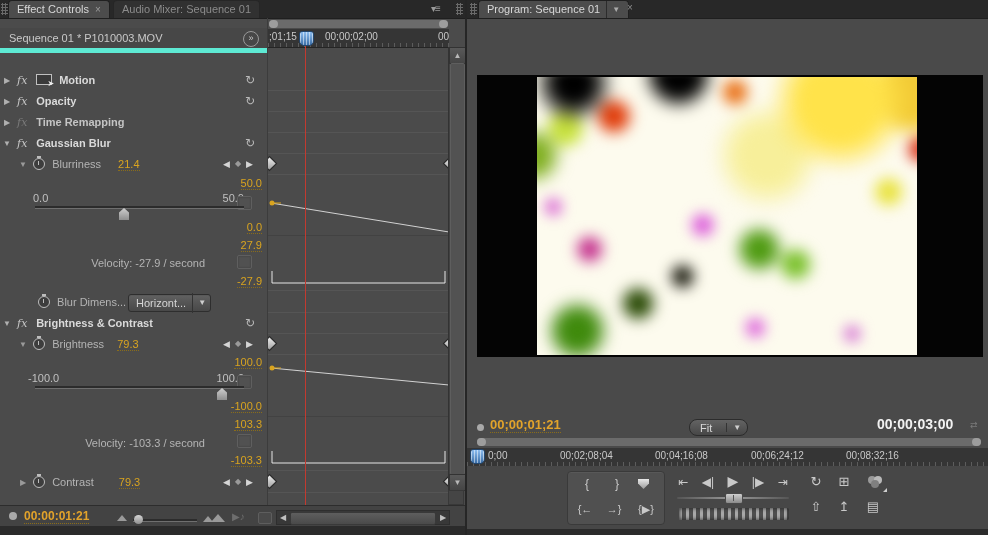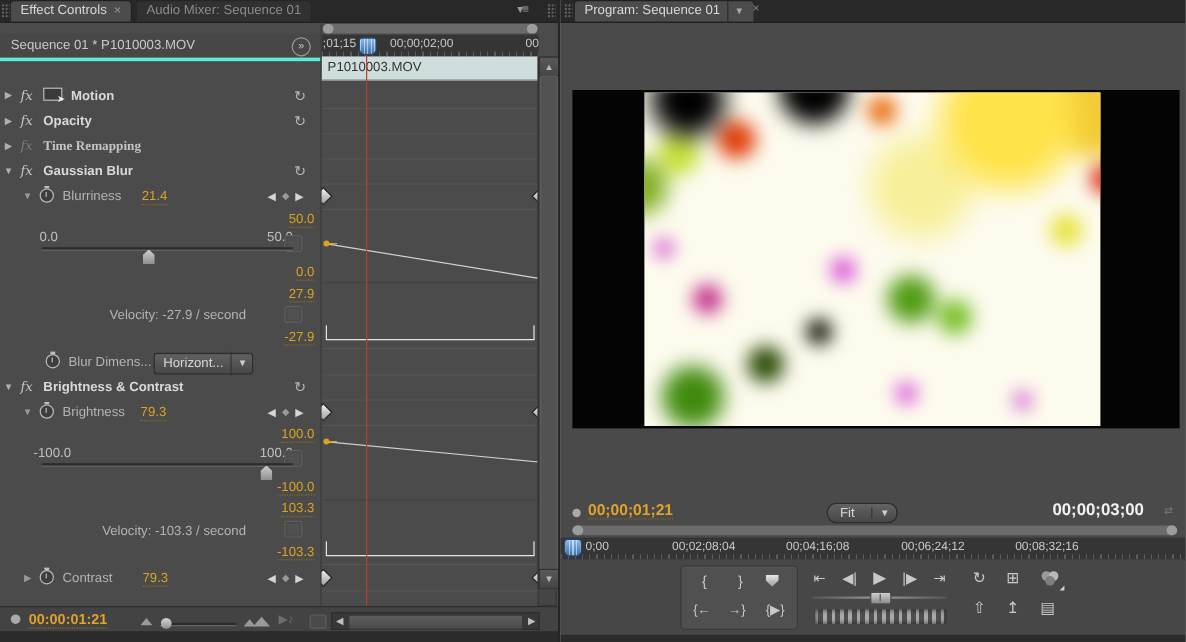--- a/index.html
+++ b/index.html
@@ -118,21 +118,21 @@
         <span>Effect Controls</span>
         <span class="close">×</span>
       </div>
       <div class="tab inactive abs" style="left:113px;top:0;">
         <span>Audio Mixer: Sequence 01</span>
       </div>
       <div class="panel-menu abs" style="left:431px;top:3px;">▾≡</div>
       <div class="grip abs" style="left:456px;"></div>
     </div>
 
-    <div class="row abs" style="top:28px;background:#474747;border-bottom:3px solid #5eead4;">
+    <div class="row abs" style="top:28px;background:#474747;border-bottom:5px solid #5eead4;">
       <span style="padding-left:9px;color:#c9c9c9;">Sequence 01 * P1010003.MOV</span>
       <span class="abs" style="right:8px;top:3px;width:14px;height:14px;border:1px solid #999;border-radius:50%;color:#ccc;font-size:9px;line-height:13px;text-align:center;">»</span>
     </div>
 
 
     <div class="row abs" style="top:70px;">
       <span class="tri">▶</span>
       <span class="fx">fx</span>
       <span style="display:inline-block;width:14px;height:9px;border:1px solid #c0c0c0;background:#3a3a3a;vertical-align:-1px;margin-right:4px;position:relative;"><span style="position:absolute;right:-3px;top:-1px;color:#eee;font-size:8px;">➤</span></span>
       <span class="bold">Motion</span>
@@ -142,21 +142,21 @@
     <div class="row abs" style="top:91px;">
       <span class="tri">▶</span>
       <span class="fx">fx</span>
       <span class="bold">Opacity</span>
       <span class="reset">↻</span>
     </div>
 
     <div class="row abs" style="top:112px;">
       <span class="tri">▶</span>
       <span class="fx dim">fx</span>
-      <span class="bold" style="color:#c4c4c4;font-family:Liberation Serif, serif;">Time Remapping</span>
+      <span class="bold" style="color:#c4c4c4;">Time Remapping</span>
     </div>
 
     <div class="row abs" style="top:133px;">
       <span class="tri">▼</span>
       <span class="fx">fx</span>
       <span class="bold">Gaussian Blur</span>
       <span class="reset">↻</span>
     </div>
 
     <div class="row abs" style="top:154px;">
@@ -235,23 +235,20 @@
       </span>
     </div>
 
     <div id="ec-tl" class="abs">
       <div class="zoombar abs" style="left:1px;top:2px;width:179px;"></div>
       <div class="ruler abs" style="left:0;top:11px;width:181px;height:18px;line-height:16px;">
         <span class="abs" style="left:1px;">;01;15</span>
         <span class="abs" style="left:57px;">00;00;02;00</span>
         <span class="abs" style="left:170px;">00;0</span>
         <div class="ticks"></div>
-      </div>
-      <div class="abs" style="left:0;top:29px;width:181px;height:19px;background:#cfdedd;border-bottom:1px solid #8fa3a2;color:#333;line-height:19px;">
-        <span style="padding-left:5px;font-size:11px;">P1010003.MOV</span>
       </div>
 
       <div class="abs" style="left:0;top:72px;width:181px;height:1px;background:#555;"></div>
       <div class="abs" style="left:0;top:93px;width:181px;height:1px;background:#555;"></div>
       <div class="abs" style="left:0;top:114px;width:181px;height:1px;background:#555;"></div>
       <div class="abs" style="left:0;top:135px;width:181px;height:1px;background:#555;"></div>
       <div class="abs" style="left:0;top:156px;width:181px;height:1px;background:#555;"></div>
       <div class="abs" style="left:0;top:217px;width:181px;height:1px;background:#424242;"></div>
       <div class="abs" style="left:0;top:272px;width:181px;height:1px;background:#555;"></div>
       <div class="abs" style="left:0;top:294px;width:181px;height:1px;background:#555;"></div>

